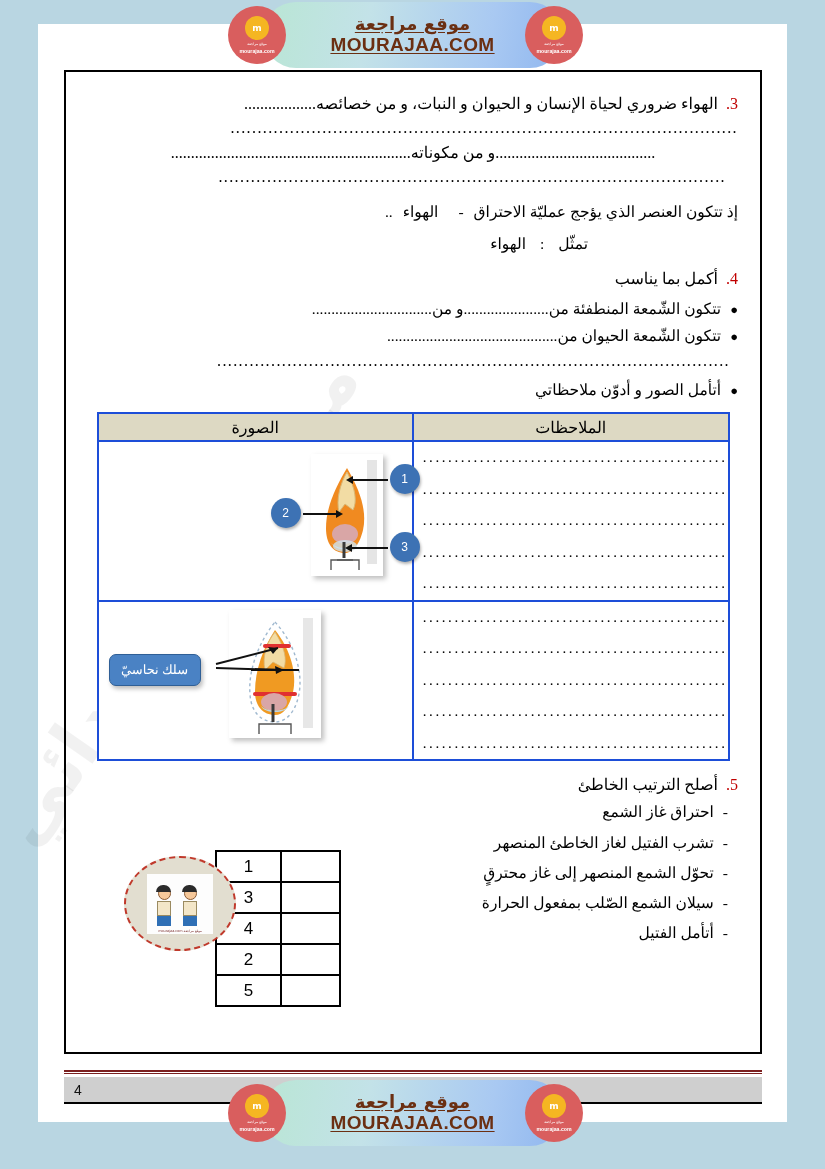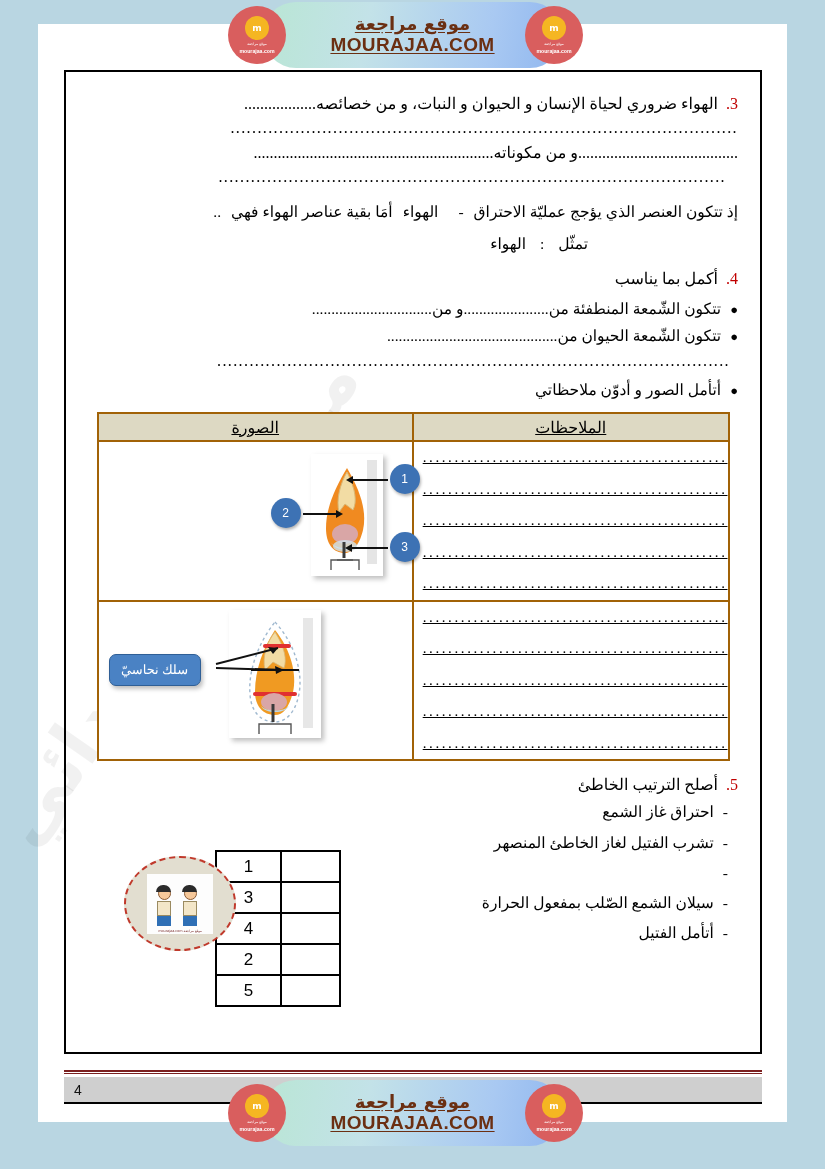--- a/index.html
+++ b/index.html
@@ -193,24 +193,23 @@
   
   .obs-table {
     width: 633px;
     margin: 10px auto 0 auto;
     border-collapse: collapse;
     table-layout: fixed;
     position: relative;
     z-index: 5;
   }
   .obs-table th, .obs-table td {
-    border: 2px solid #a16207;
+    border: 2px solid #1d4ed8;
     padding: 0;
     vertical-align: top;
-    text-decoration: underline;
   }
   .obs-table th {
     background: #ddd9c3;
     height: 28px;
     font-size: 16px;
     font-weight: 400;
     text-align: center;
     vertical-align: middle;
   }
   .obs-cell-notes { padding: 8px 10px 8px 10px; height: 148px; }
@@ -394,32 +393,31 @@
     <div class="qline" style="margin-top:6px;">
       <span class="qnum">3.</span>
       <span class="qtext">
         <span>الهواء ضروري لحياة الإنسان و الحيوان و النبات، و من خصائصه</span><span>..................</span>
       </span>
     </div>
 
     <div class="dots-line">..............................................................................................</div>
 
     <div class="qline">
-      <span class="qtext" style="text-align:right;">
+      <span class="qtext" style="text-align:center;">
         <span>........................................</span><span>و من مكوناته</span><span>............................................................</span>
       </span>
     </div>
 
     <div class="dots-line" style="padding-right:12px;">..............................................................................................</div>
 
     <div class="para" style="margin-top:10px; display:flex; align-items:baseline; justify-content:flex-start; gap:10px;">
       <span>إذ تتكون العنصر الذي يؤجج عمليّة الاحتراق</span>
       <span>-</span>
       <span style="margin-right:10px;">الهواء</span>
-      <span>أمَا بقية عناصر الهواء فهي</span>
       <span>..</span>
     </div>
 
     <div class="para" style="margin-top:8px; display:flex; gap:14px; padding-right:150px;">
       <span>تمثّل</span>
       <span>:</span>
       <span>الهواء</span>
     </div>
 
     <div class="qline" style="margin-top:10px;">
@@ -555,20 +553,21 @@
       <div class="dash-row">
         <span class="dash-mark">-</span>
         <span>احتراق غاز الشمع</span>
       </div>
       <div class="dash-row">
         <span class="dash-mark">-</span>
         <span>تشرب الفتيل لغاز الخاطئ المنصهر</span>
       </div>
       <div class="dash-row">
         <span class="dash-mark">-</span>
+        <span>تحوّل الشمع المنصهر إلى غاز محترقٍ</span>
       </div>
       <div class="dash-row">
         <span class="dash-mark">-</span>
         <span>سيلان الشمع الصّلب بمفعول الحرارة</span>
       </div>
       <div class="dash-row">
         <span class="dash-mark">-</span>
         <span>أتأمل الفتيل</span>
       </div>
     </div>

